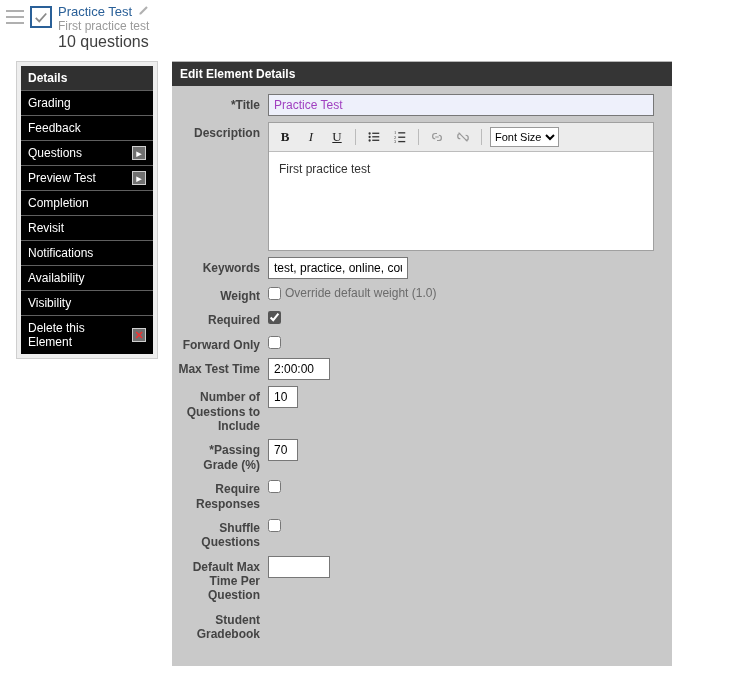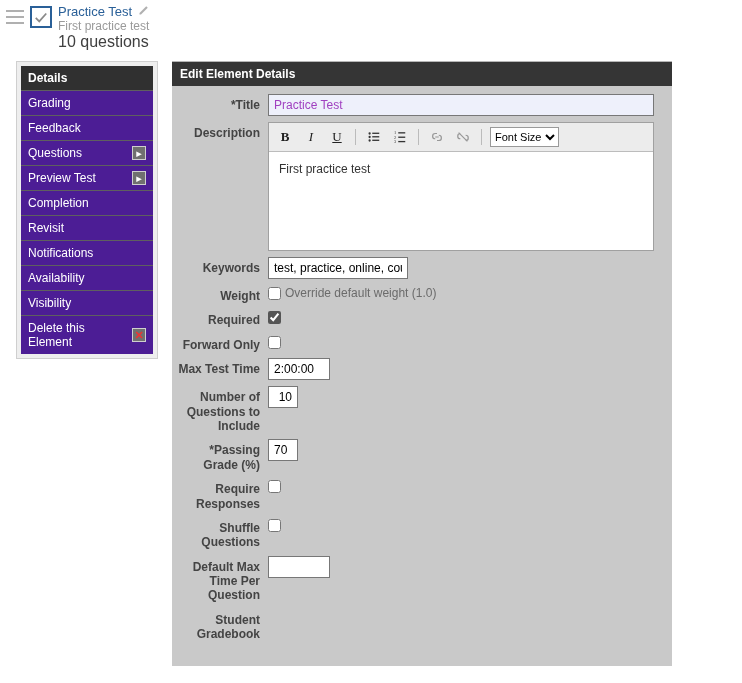--- a/index.html
+++ b/index.html
@@ -53,21 +53,21 @@
     padding: 0 0 0 16px;
   }
   
   .sidebar {
     width:142px;
     border:1px solid #cfcfcf;
     background:#eee;
     padding:4px;
   }
   .menu-item {
-    background:#4c1d95;
+    background:#000000;
     color:#fff;
     font-size:12px;
     padding:5px 7px;
     border-bottom:1px solid #5f5f5f;
     display:flex;
     align-items:center;
     justify-content:space-between;
     cursor:pointer;
   }
   .menu-item:last-child { border-bottom:none; }
@@ -331,21 +331,21 @@
         <div class="form-row">
           <div class="form-label">Max Test Time</div>
           <div class="form-field">
             <input type="text" class="field-input small-input" value="2:00:00" style="">
           </div>
         </div>
 
         <div class="form-row">
           <div class="form-label">Number of Questions to Include</div>
           <div class="form-field">
-            <input type="text" class="field-input" style="width: 30px; text-align: right;" value="10">
+            <input type="text" class="field-input" style="width: 30px;" value="10">
           </div>
         </div>
 
         <div class="form-row">
           <div class="form-label">*Passing Grade (%)</div>
           <div class="form-field">
             <input type="text" class="field-input" style="width: 30px;" value="70">
           </div>
         </div>
 

